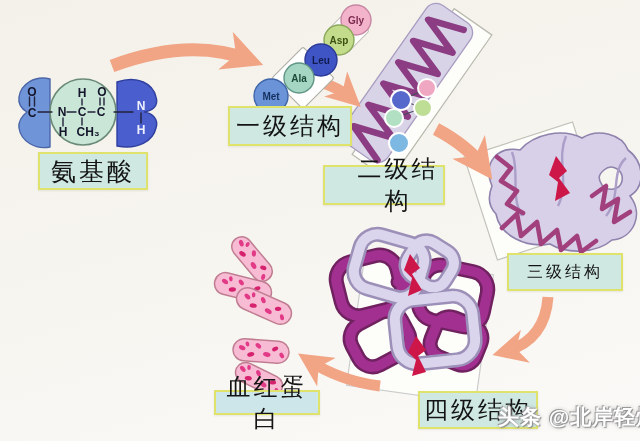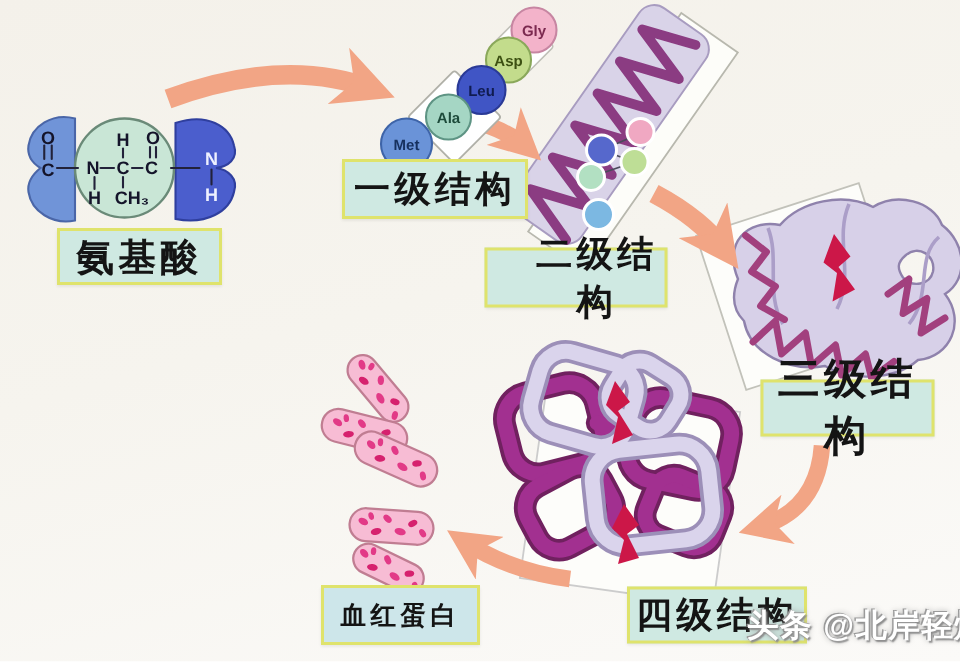--- a/index.html
+++ b/index.html
@@ -3,21 +3,21 @@
 <meta charset="utf-8">
 <style>
   html,body{margin:0;padding:0;}
   body{width:640px;height:441px;overflow:hidden;
        font-family:"Liberation Sans",sans-serif;}
   #stage{position:relative;width:640px;height:441px;
          background:linear-gradient(165deg,#f4f1ea 0%,#f6f4ee 45%,#fbfaf8 100%);}
   #art{position:absolute;left:0;top:0;z-index:1;}
   .tag{position:absolute;z-index:2;box-sizing:border-box;
        background:#cfe9e2;border:2px solid #dfe36c;
-       color:#141414;font-weight:bold;text-align:center;
+       color:#141414;font-weight:normal;text-align:center;
        display:flex;align-items:center;justify-content:center;
        letter-spacing:3px;box-shadow:0 1px 2px rgba(0,0,0,.08);}
   #wm{position:absolute;z-index:3;left:498px;top:403px;
       color:#ffffff;font-weight:bold;font-size:21px;letter-spacing:1px;
       text-shadow:-1px -1px 0 #9a9a9a,1px 1px 1px #8d8d8d,0 0 4px #a0a0a0;
       white-space:nowrap;}
   svg text{font-family:"Liberation Sans",sans-serif;}
 </style>
 </head>
 <body>
@@ -191,18 +191,18 @@
       <text x="321" y="64" fill="#101c50">Leu</text>
       <text x="339" y="44" fill="#3c5012">Asp</text>
       <text x="356" y="24" fill="#7c2a50">Gly</text>
     </g>
   </g>
 </svg>
 
   <div class="tag" style="left:38px;top:152px;width:110px;height:38px;font-size:25px;text-align:center;">氨基酸</div>
   <div class="tag" style="left:228px;top:106px;width:124px;height:40px;font-size:24px;">一级结构</div>
   <div class="tag" style="left:323px;top:165px;width:122px;height:40px;font-size:24px;padding-left:28px;">二级结构</div>
-  <div class="tag" style="left:507px;top:253px;width:116px;height:38px;font-size:28px;">三级结构</div>
+  <div class="tag" style="left:507px;top:253px;width:116px;height:38px;font-size:16px;">三级结构</div>
   <div class="tag" style="left:418px;top:391px;width:120px;height:38px;font-size:24px;">四级结构</div>
-  <div class="tag" style="left:214px;top:390px;width:106px;height:40px;font-size:17px;background:#cde6ea;">血红蛋白</div>
+  <div class="tag" style="left:214px;top:390px;width:106px;height:25px;font-size:24px;background:#cde6ea;">血红蛋白</div>
 
   <div id="wm">头条 @北岸轻烚</div>
 </div>
 
 </body></html>

